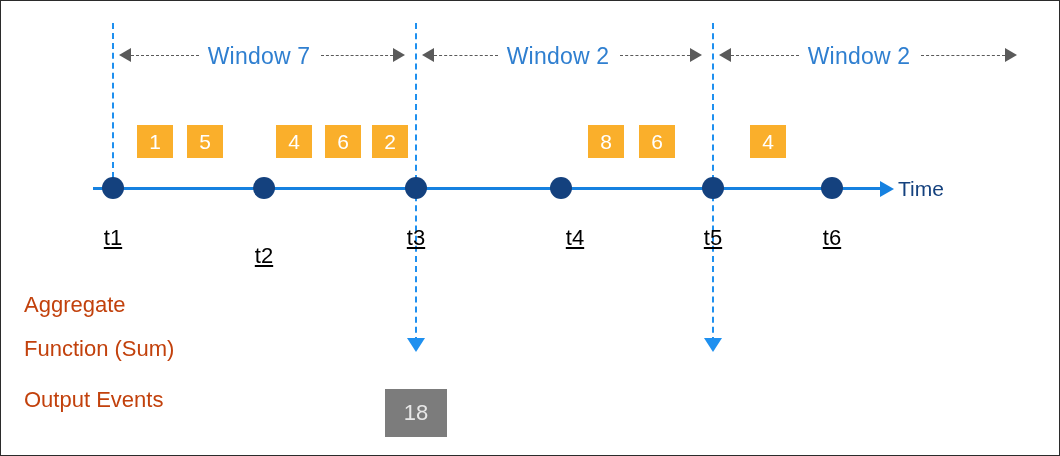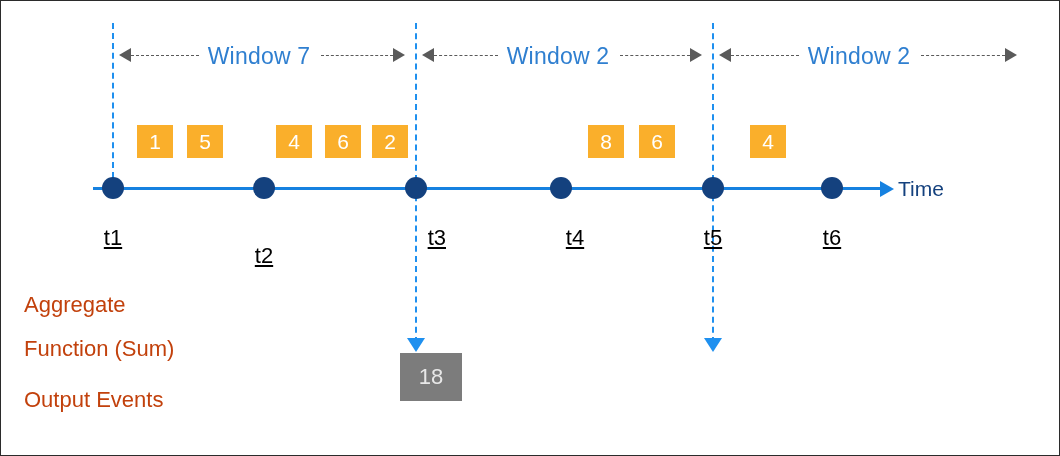--- a/index.html
+++ b/index.html
@@ -179,24 +179,24 @@
 
   <div class="dot" style="left:101px; top:176px;"></div>
   <div class="dot" style="left:252px; top:176px;"></div>
   <div class="dot" style="left:404px; top:176px;"></div>
   <div class="dot" style="left:549px; top:176px;"></div>
   <div class="dot" style="left:701px; top:176px;"></div>
   <div class="dot" style="left:820px; top:176px;"></div>
 
   <div class="tick-label" style="left:82px;  top:224px; width:60px;">t1</div>
   <div class="tick-label" style="left:233px; top:242px; width:60px;">t2</div>
-  <div class="tick-label" style="left:385px; top:224px; width:60px;text-align:right;">t3</div>
+  <div class="tick-label" style="left:385px; top:224px; width:60px;">t3</div>
   <div class="tick-label" style="left:544px; top:224px; width:60px;">t4</div>
   <div class="tick-label" style="left:682px; top:224px; width:60px;">t5</div>
   <div class="tick-label" style="left:801px; top:224px; width:60px;">t6</div>
 
   <div class="caption" style="left:23px; top:290px; width:176px;">Aggregate</div>
   <div class="caption" style="left:23px; top:334px; width:176px;">Function (Sum)</div>
   <div class="caption" style="left:23px; top:385px; width:176px;">Output Events</div>
 
-  <div class="out-box" style="left:384px; top:352px;margin-left:15px;">18</div>
+  <div class="out-box" style="left:384px; top:388px;">18</div>
 
 </div>
 
 </body></html>

